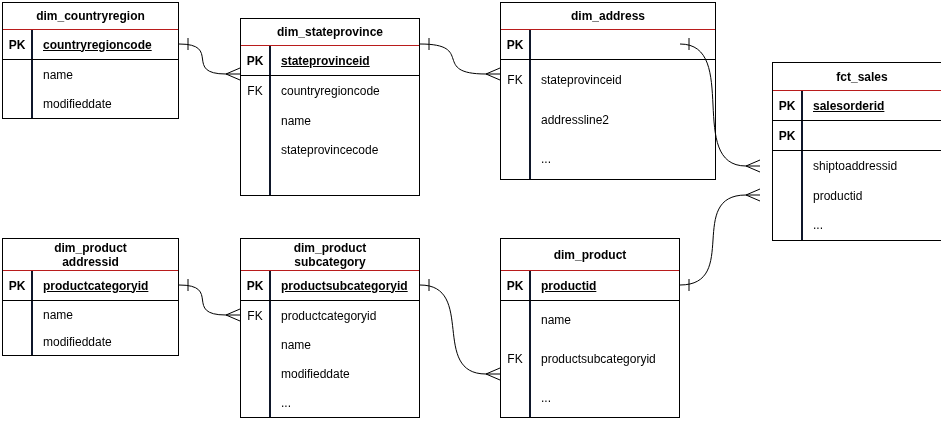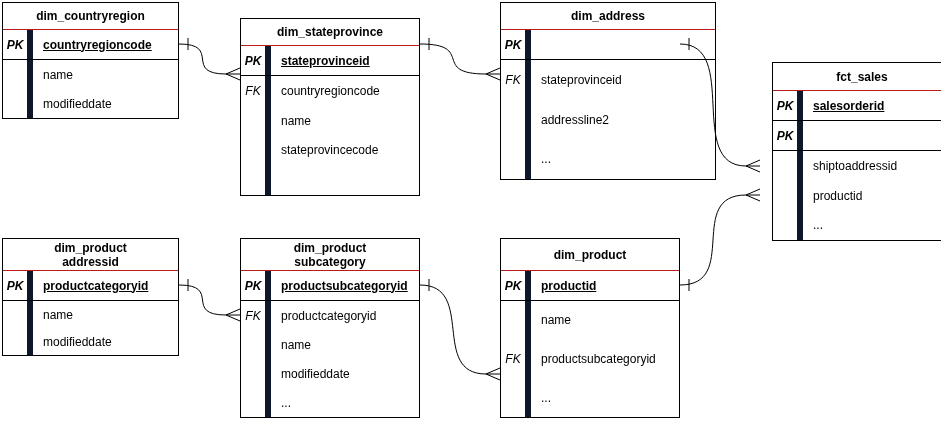--- a/index.html
+++ b/index.html
@@ -29,25 +29,24 @@
     align-items: center;
     justify-content: center;
     font-weight: bold;
     text-align: center;
   }
   .e-title span { display: block; }
   .row { display: flex; flex: none; align-items: stretch; }
   .key {
     flex: none;
     width: 30px;
-    border-right: 6px solid #0f172a;
+    border-right: 2px solid #0f172a;
     display: flex;
     align-items: center;
     justify-content: center;
-    font-style: italic;
   }
   .field {
     flex: 1;
     display: flex;
     align-items: center;
     padding-left: 10px;
     white-space: nowrap;
     overflow: hidden;
   }
   .pk-row { border-bottom: 1px solid #000; }

